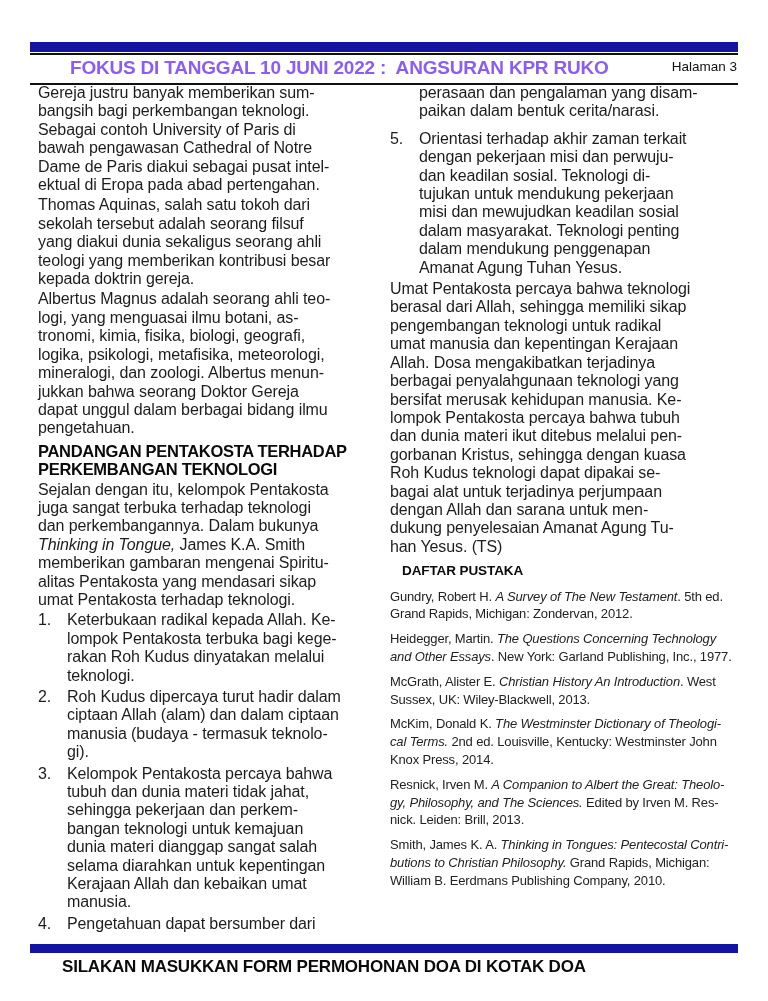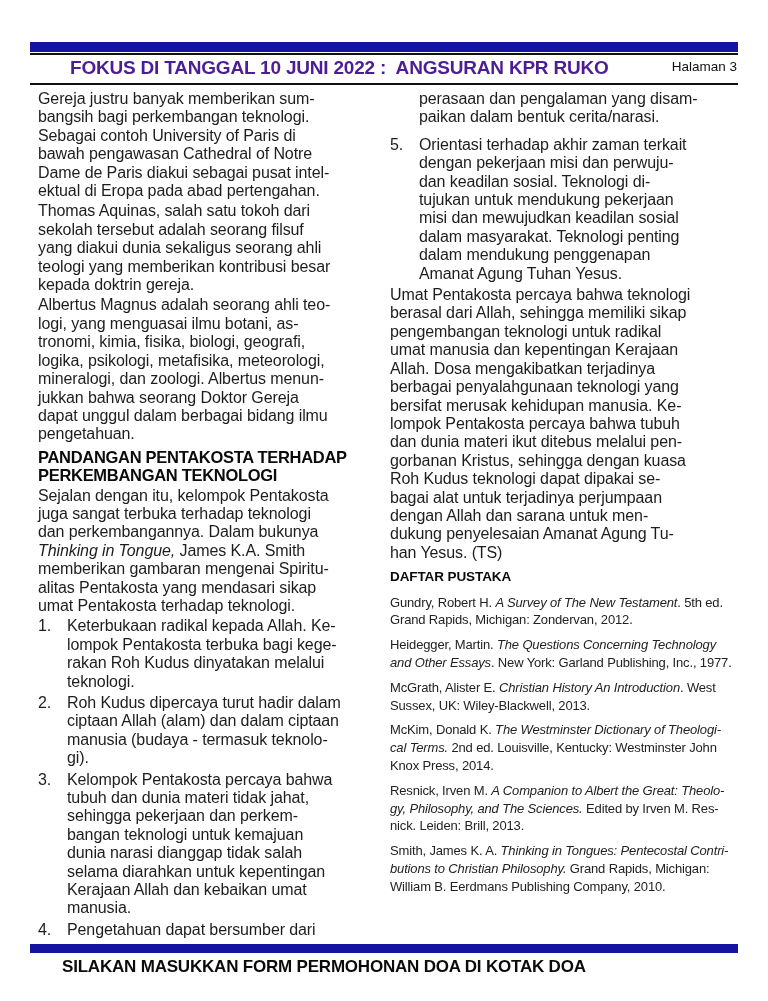--- a/index.html
+++ b/index.html
@@ -9,40 +9,40 @@
   .accent-bar { position:absolute; left:30px; width:708px; height:10px; }
   .accent-bar.top { top:42px; }
   .accent-bar.bottom { top:944px; height:9px; }
 
   .hrule { position:absolute; left:30px; width:708px; height:2px; background:#111; }
   .hrule.r1 { top:53px; }
   .hrule.r2 { top:83px; }
 
   .header-title {
     position:absolute; left:70px; top:57px; font-size:19px; font-weight:bold;
-    letter-spacing:-0.2px; white-space:pre; color:#4c1d95;
+    letter-spacing:-0.2px; white-space:pre; color:#8b5cf6;
   }
   .page-number {
     position:absolute; right:31px; top:59px; font-size:13.5px; color:#111;
   }
 
-  .col { position:absolute; top:90px; font-size:16px; line-height:18.4px; letter-spacing:-0.1px; }
+  .col { position:absolute; top:84px; font-size:16px; line-height:18.4px; letter-spacing:-0.1px; }
   .col-left  { left:38px;  width:332px; }
   .col-right { left:390px; width:352px; }
 
   .line { white-space:nowrap; }
   .it { font-style:italic; }
 
   .para { margin-bottom:2px; }
   .heading { margin:4px 0 2px 0; font-weight:bold; font-size:16.5px; letter-spacing:-0.3px; color:#0b0b0b; }
   .item { position:relative; padding-left:29px; margin-bottom:3px; }
   .item .num { position:absolute; left:0; top:0; }
   .item.cont { margin-bottom:9px; }
 
-  .bib-head { margin:6px 0 7px 0; font-weight:bold; font-size:13.5px; letter-spacing:-0.1px; color:#0b0b0b; }
+  .bib-head { margin:6px 0 7px 12px; font-weight:bold; font-size:13.5px; letter-spacing:-0.1px; color:#0b0b0b; }
   .bib { font-size:13px; line-height:17.8px; letter-spacing:-0.15px; margin-bottom:7px; color:#222; }
   .source { margin-top:9px; font-size:17.5px; font-weight:bold; font-style:italic; letter-spacing:-0.2px; color:#0b0b0b; }
 
   .footer-notice {
     position:absolute; left:62px; top:957px; font-size:17px; font-weight:bold;
     letter-spacing:-0.2px; color:#0b0b0b;
   }
 </style>
 </head>
 <body>
@@ -109,21 +109,21 @@
         <div class="line">ciptaan Allah (alam) dan dalam ciptaan</div>
         <div class="line">manusia (budaya - termasuk teknolo-</div>
         <div class="line">gi).</div>
       </div>
       <div class="item">
         <span class="num">3.</span>
         <div class="line">Kelompok Pentakosta percaya bahwa</div>
         <div class="line">tubuh dan dunia materi tidak jahat,</div>
         <div class="line">sehingga pekerjaan dan perkem-</div>
         <div class="line">bangan teknologi untuk kemajuan</div>
-        <div class="line">dunia narasi dianggap tidak salah</div>
+        <div class="line">dunia materi dianggap sangat salah</div>
         <div class="line">selama diarahkan untuk kepentingan</div>
         <div class="line">Kerajaan Allah dan kebaikan umat</div>
         <div class="line">manusia.</div>
       </div>
       <div class="item">
         <span class="num">4.</span>
         <div class="line">Pengetahuan dapat bersumber dari</div>
       </div>
     </div>
   <div class="col col-right">

